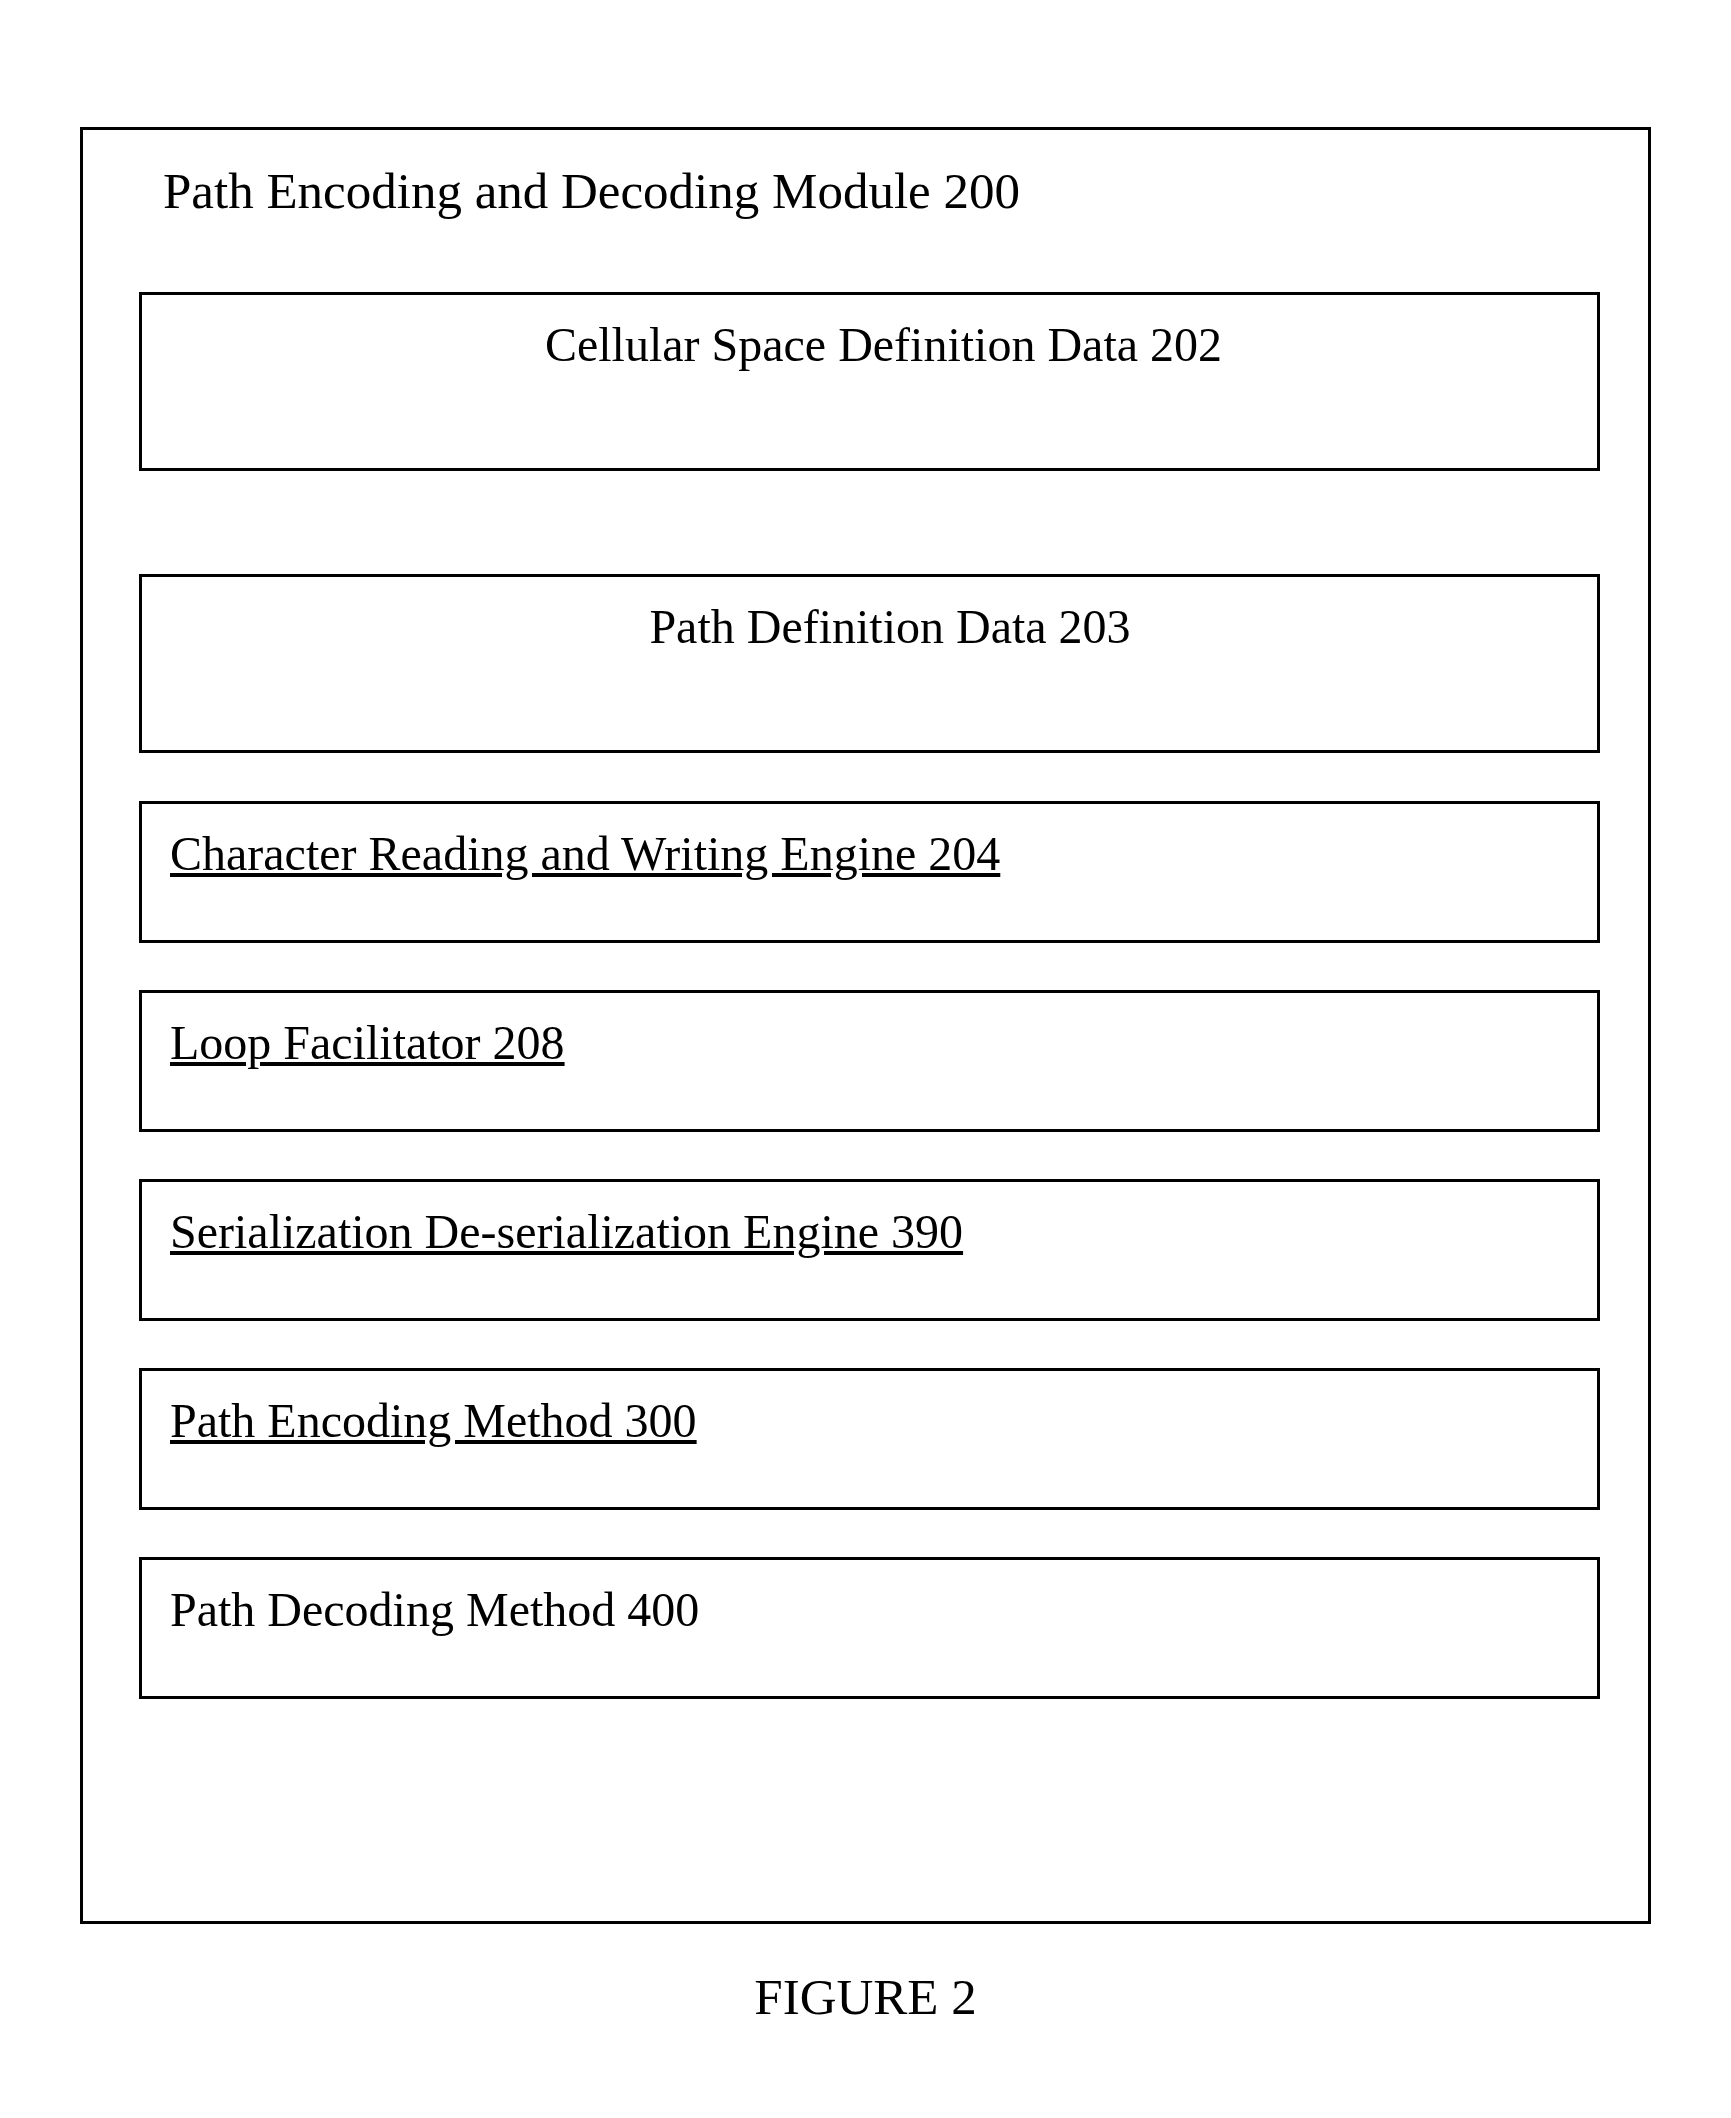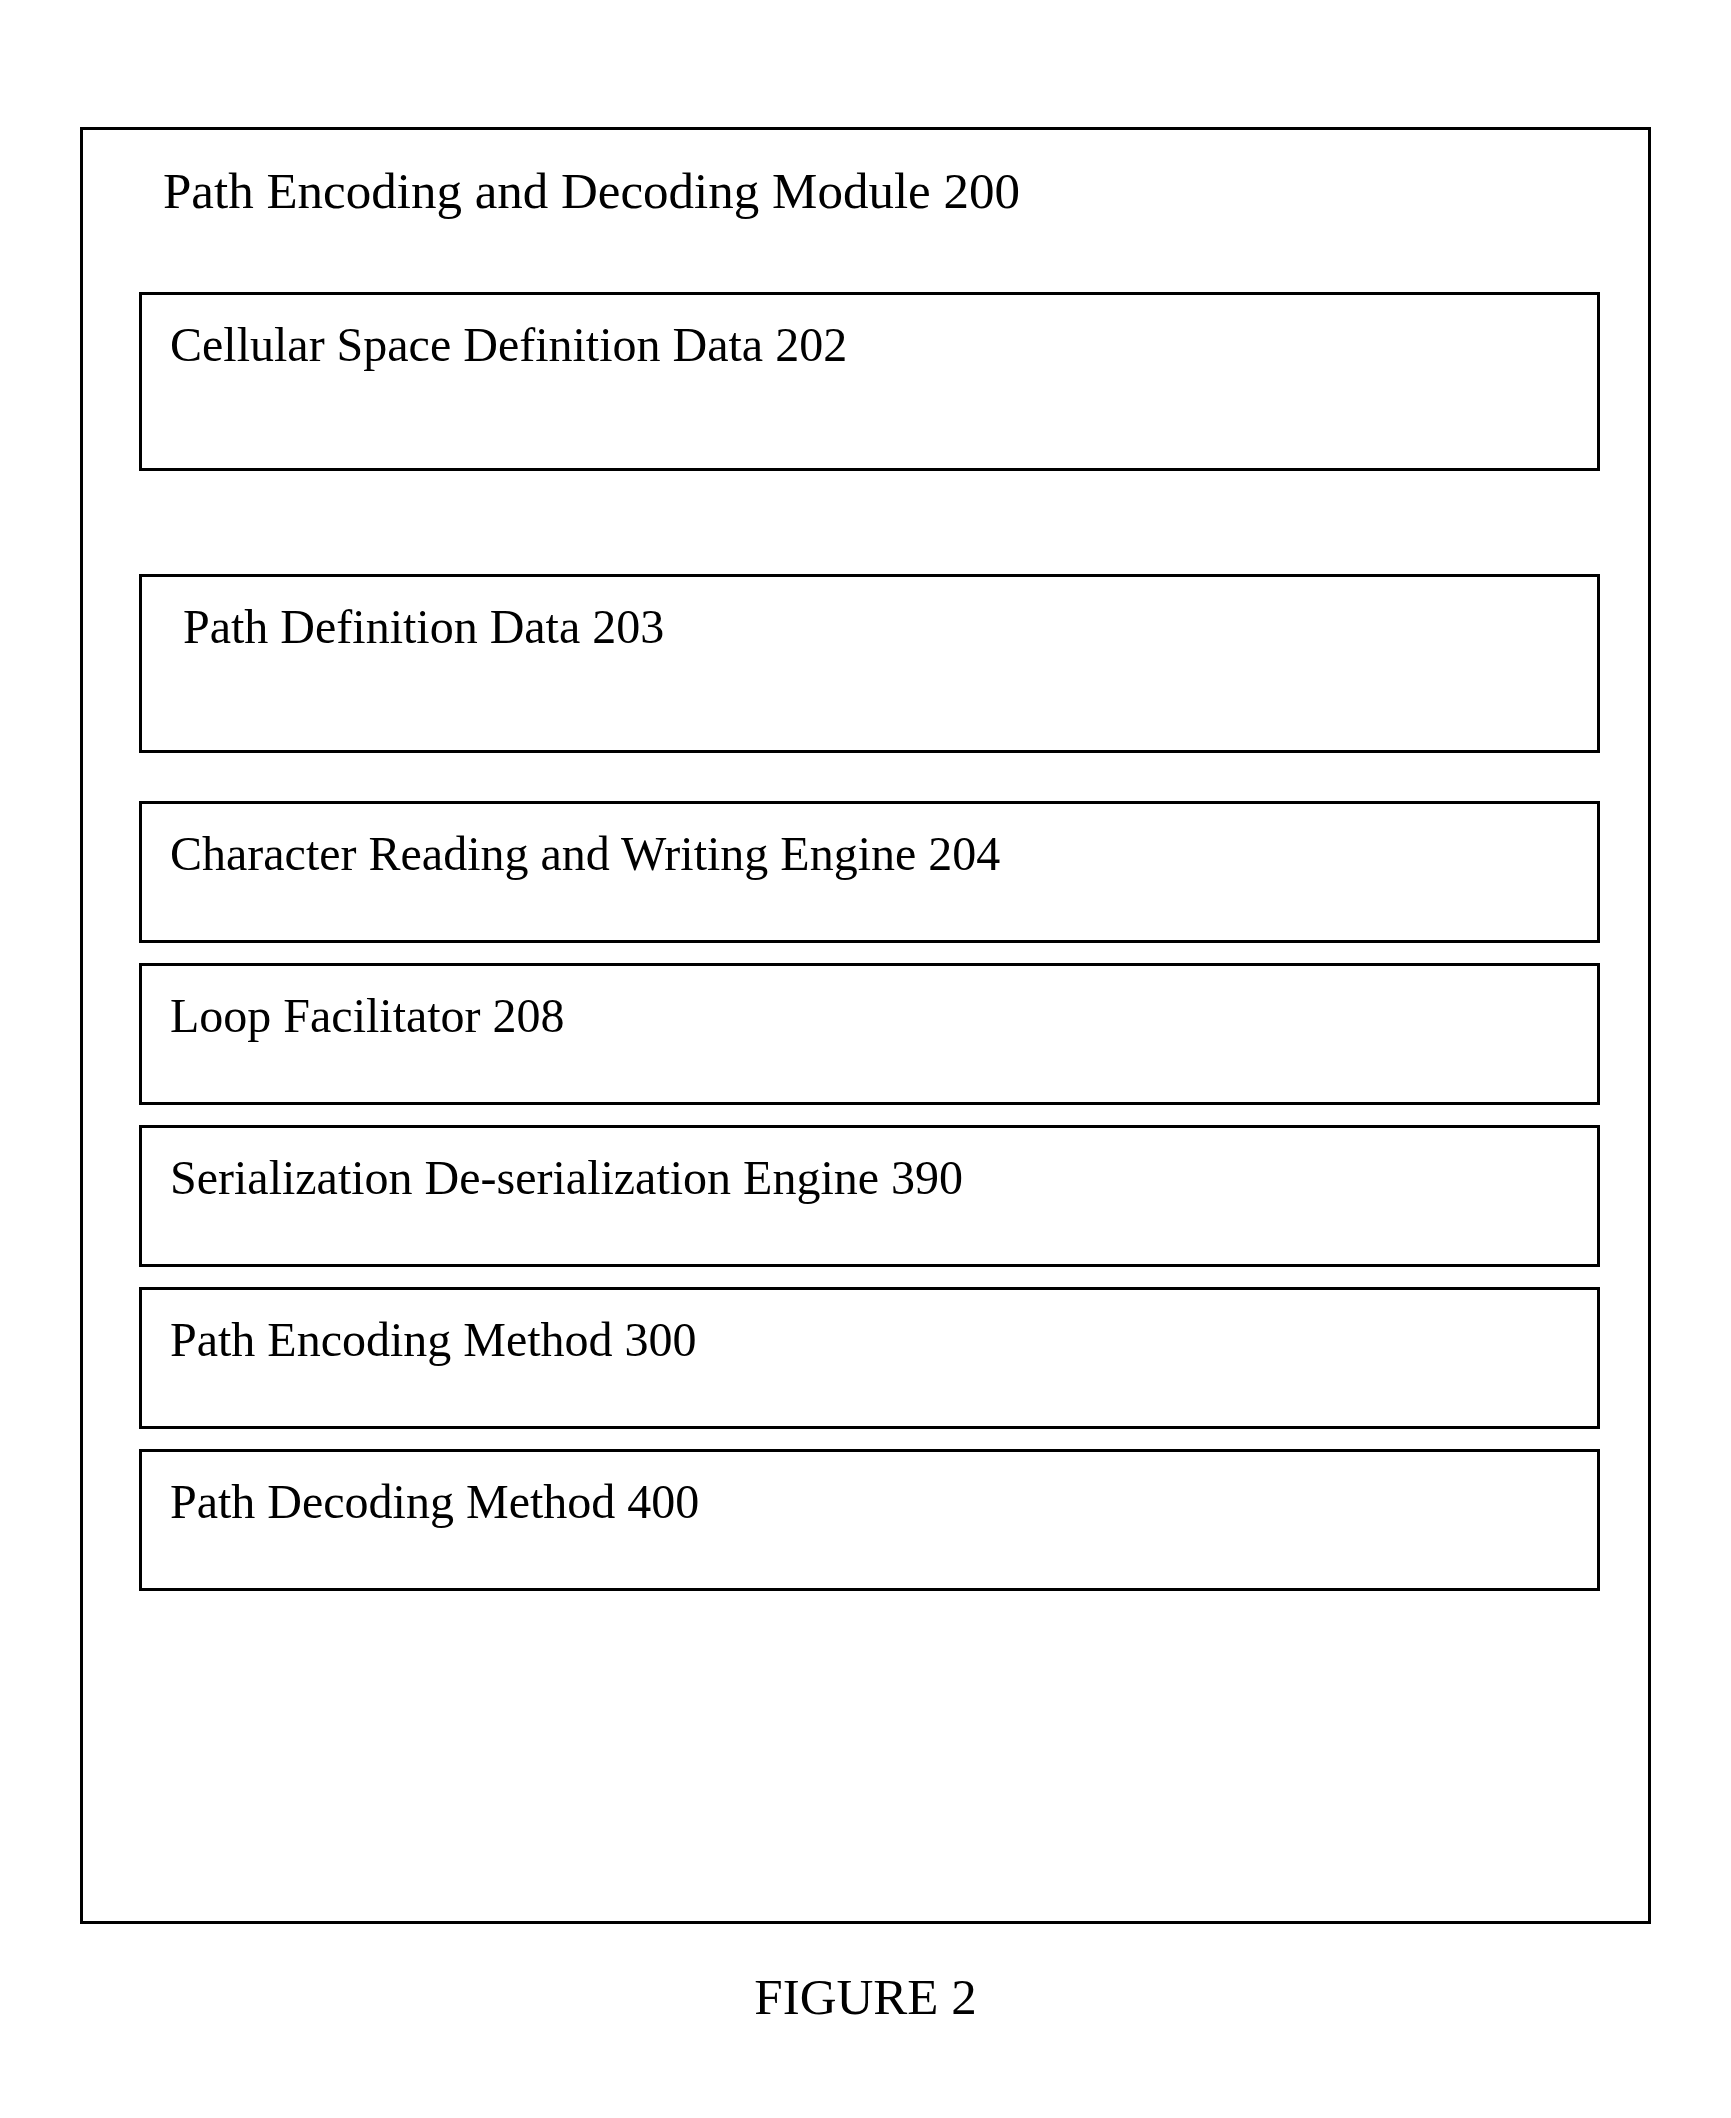--- a/index.html
+++ b/index.html
@@ -30,24 +30,25 @@
   }
   .box {
     border: 3.2px solid #000;
     box-sizing: border-box;
     padding: 22px 0 0 28px;
     font-size: 48px;
     height: 142px;
   }
   .tall {
     height: 179px;
+    text-align: center;
   }
   .gap-large { margin-bottom: 103px; }
   .gap-med   { margin-bottom: 48px; padding-left: 41px; }
-  .gap-small { margin-bottom: 20px; }
+  .gap-small { margin-bottom: 47px; text-decoration: underline; }
   .figure-caption {
     text-align: center;
     font-size: 51px;
     margin-top: 44px;
   }
 </style>
 </head>
 <body>
 
 <div class="page">

